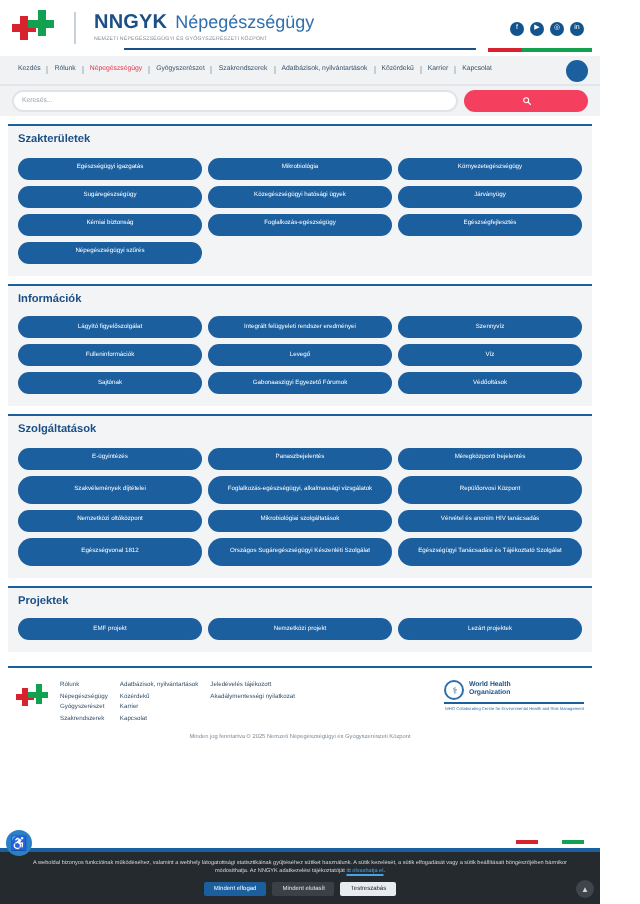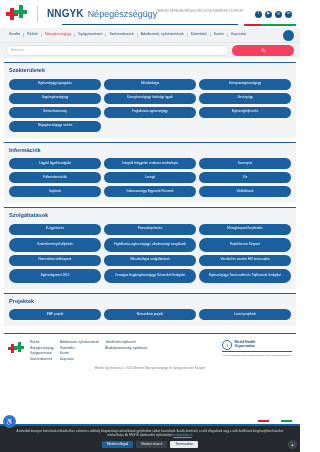--- a/index.html
+++ b/index.html
@@ -30,21 +30,21 @@
   .cross-logo .green {
     position:absolute; left:8px; top:0; width:13px; height:13px;
   }
   .cross-logo .green:before, .cross-logo .green:after {
     content:""; position:absolute; background:#12a150;
   }
   .cross-logo .green:before { left:4.5px; top:0; width:4px; height:13px; }
   .cross-logo .green:after { left:0; top:4.5px; width:13px; height:4px; }
 
   .divider-v { width:1px; height:16px; background:#c9d2da; margin:0 5px; }
-  .brand-block { display:flex; flex-direction:row; justify-content:flex-end; }
+  .brand-block { display:flex; flex-direction:column; justify-content:flex-end; }
   .brand-row { display:flex; align-items:baseline; gap:4px; }
   .brand-abbr {
     font-size:10px; font-weight:bold; color:#1b4f86; letter-spacing:0.1px;
     line-height:1;
   }
   .brand-name { font-size:9px; color:#2f6fae; line-height:1; }
   .brand-sub {
     font-size:2.6px; color:#7b8894; letter-spacing:0.1px;
     margin-top:2px; white-space:nowrap; line-height:1.1;
   }

